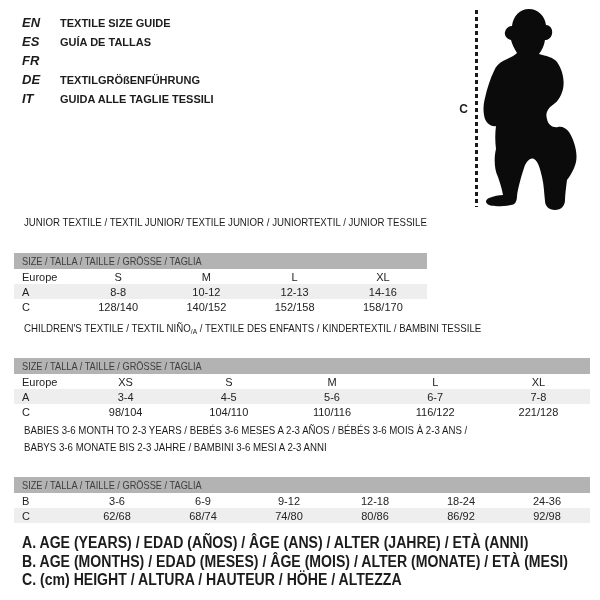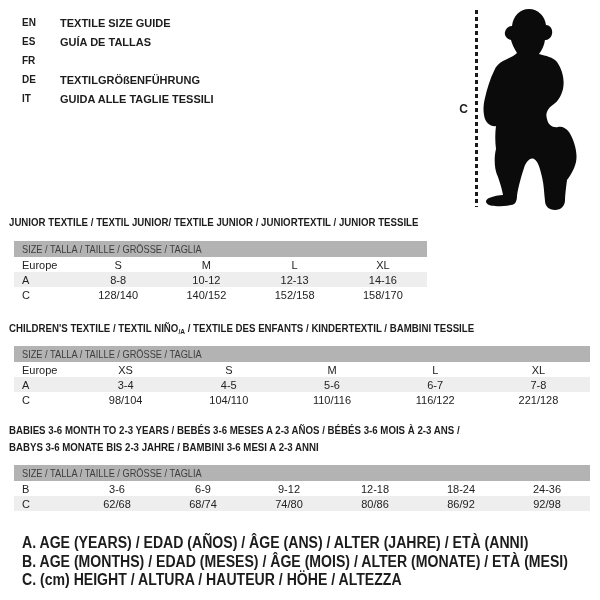--- a/index.html
+++ b/index.html
@@ -9,39 +9,39 @@
     background:#ffffff;
     font-family:"Liberation Sans","DejaVu Sans",sans-serif;
     color:#1c1c1c;
     overflow:hidden;
   }
   .cond { display:inline-block; transform:scaleX(0.88); transform-origin:0 50%; white-space:nowrap; }
 
   
   .lang-block { position:absolute; left:22px; top:13px; }
   .lang-row { display:flex; height:19px; align-items:center; }
-  .lang-code { width:38px; font-size:10px; font-weight:bold; }
+  .lang-code { width:38px; font-size:13px; font-weight:bold;font-style:italic; }
   .lang-label { font-size:11px; font-weight:bold; }
 
   
   .measure-label { position:absolute; left:450px; top:102px; width:18px; font-size:12px; font-weight:bold; text-align:right; }
   .dash-line { position:absolute; left:475px; top:10px; width:3px; height:197px;
     background:repeating-linear-gradient(to bottom,#1a1a1a 0px,#1a1a1a 4px,transparent 4px,transparent 7px); }
   .baby-svg { position:absolute; left:483px; top:5px; width:106px; height:207px; }
 
   
-  .sec-title { position:absolute; left:9px; font-size:11px; font-weight:bold; white-space:nowrap; }
+  .sec-title { position:absolute; left:24px; font-size:11px; font-weight:normal; white-space:nowrap; }
   .sec-title .inner { display:inline-block; transform:scaleX(0.88); transform-origin:0 50%; white-space:nowrap; }
   .sub-a { font-size:7.5px; vertical-align:-2px; }
 
   
   .stable { position:absolute; left:14px; }
   .t1 { width:413px; }
   .t2, .t3 { width:576px; }
-  .bar { height:16px; background:#b3b3b3; color:#3e3e3e; font-size:10.5px; line-height:16px; padding-left:8px; }
+  .bar { height:16px; background:#b3b3b3; color:#3e3e3e; font-size:10.5px; line-height:16px; padding-left:8px;margin-top:12px; }
   .trow { display:flex; height:15px; align-items:center; font-size:11px; color:#232323; }
   .trow.shaded { background:#eeeeee; }
   .tlabel { flex:0 0 60px; padding-left:8px; }
   .tcell { flex:1; text-align:center; }
 
   
   .legend { position:absolute; left:22px; top:534px; }
   .legend-line { height:18.5px; font-size:16px; font-weight:bold; white-space:nowrap; }
 </style>
 </head>

